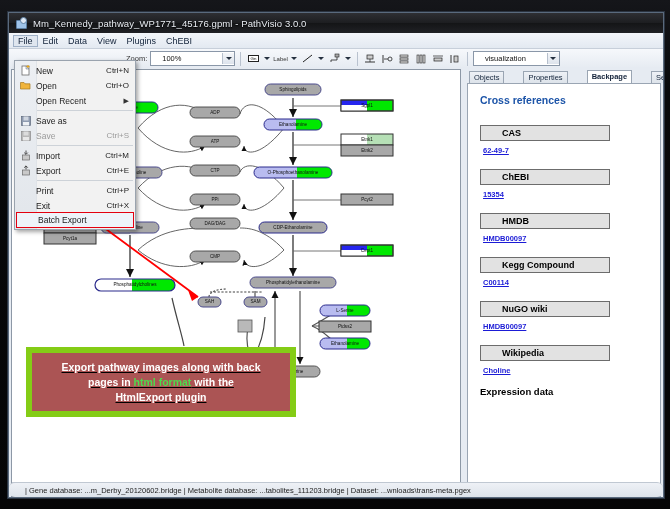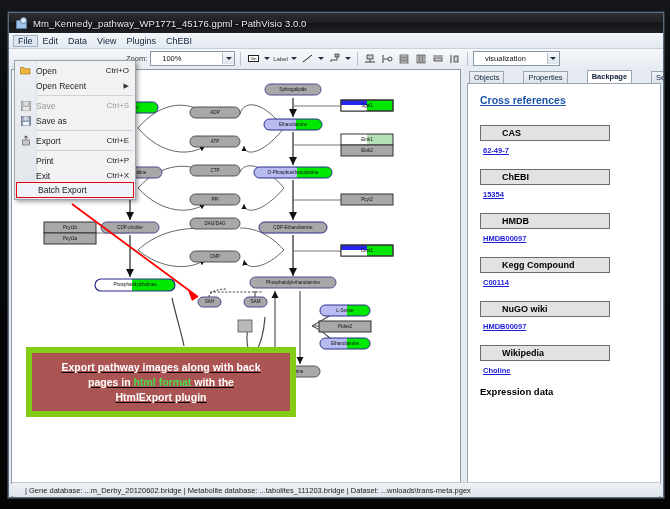--- a/index.html
+++ b/index.html
@@ -92,21 +92,21 @@
   #side{flex:1;display:flex;flex-direction:column;margin:2px 2px 0 0;min-width:0;}
   #tabs{height:14px;display:flex;align-items:flex-end;gap:19px;padding-left:7px;
       background:#e6ebf2;}
   .tab{font-size:7.5px;padding:1.5px 4px 1px 4px;border:1px solid #9aa5b3;
       border-bottom:none;background:linear-gradient(180deg,#eef1f6,#dde3ea);color:#13233a;}
   .tab.active{background:#fff;font-weight:bold;padding-bottom:2px;position:relative;z-index:2;}
   #side-body{flex:1;background:#fff;border:1px solid #9aa5b3;margin:0 0 0 5px;
       position:relative;overflow:hidden;}
   #side-scroll-left{position:absolute;left:-5px;top:0;bottom:0;width:5px;background:#eceff3;}
   #xref{padding:10px 10px 0 12px;}
-  #xref h2{font-size:10.5px;color:#1c54a8;margin:0 0 16px 0;font-weight:bold;text-decoration:underline;}
+  #xref h2{font-size:10.5px;color:#1c54a8;margin:0 0 16px 0;font-weight:bold;}
   .xr-block{margin-bottom:11px;}
   .xr-head{display:inline-block;min-width:86px;background:#e2e2e2;
       border:1px solid #6c6c6c;font-size:9px;font-weight:bold;color:#000;
       padding:2px 21px;margin-bottom:5px;}
   .xr-val{font-size:7.5px;color:#1b1bd6;text-decoration:underline;padding-left:3px;font-weight:bold;}
   .xr-val.plain{color:#111;text-decoration:none;font-weight:bold;}
   #expr{font-size:9.5px;font-weight:bold;color:#000;margin-top:4px;padding-left:0;}
 
   
   #statusbar{position:absolute;left:0;right:0;bottom:0;height:14px;
@@ -548,65 +548,86 @@
 
             <div id="expr">Expression data</div>
           </div>
         </div>
       </div>
     </div>
 
     <div id="file-menu">
       <div class="gutter"></div>
 
+      <div class="fm-row">
+        <span class="fm-ico">
+          <svg width="10" height="11">
+              <rect x="1" y="1" width="7" height="9" fill="#fff" stroke="#6b6b6b" stroke-width=".8"></rect>
+              <path d="M5 1 L8 4 L5 4 z" fill="#cfe0f5" stroke="#6b6b6b" stroke-width=".5"></path>
+              <path d="M7 0 L7 3 M5.5 1.5 L8.5 1.5" stroke="#f0a500" stroke-width=".8"></path>
+            </svg>
+        </span>
+        <span class="fm-lbl">New</span>
+        <span class="fm-key">Ctrl+N</span>
+      </div>
 
       <div class="fm-row">
         <span class="fm-ico">
           <svg width="11" height="11">
               <path d="M0.5 2.5 L4 2.5 L5 3.8 L10 3.8 L10 9 L0.5 9 z" fill="#f0b43c" stroke="#a8791d" stroke-width=".7"></path>
             </svg>
         </span>
         <span class="fm-lbl">Open</span>
         <span class="fm-key">Ctrl+O</span>
       </div>
 
       <div class="fm-row">
         <span class="fm-ico"></span>
         <span class="fm-lbl">Open Recent</span>
         <span class="fm-sub">▶</span>
       </div>
 
       <div class="fm-div"></div>
+
+      <div class="fm-row">
+        <span class="fm-ico">
+          <svg width="10" height="10">
+              <rect x="0.5" y="0.5" width="9" height="9" fill="#8e9bb0" stroke="#5e6a7c" stroke-width=".7"></rect>
+              <rect x="2.5" y="0.5" width="5" height="4" fill="#cfd6e0"></rect>
+              <rect x="2" y="6" width="6" height="3.5" fill="#eef1f5"></rect>
+            </svg>
+        </span>
+        <span class="fm-lbl">Save as</span>
+        <span class="fm-key"></span>
+      </div>
 
       <div class="fm-row disabled">
         <span class="fm-ico">
           <svg width="10" height="10">
               <rect x="0.5" y="0.5" width="9" height="9" fill="#b8b8b8" stroke="#8a8a8a" stroke-width=".7"></rect>
               <rect x="2.5" y="0.5" width="5" height="4" fill="#dcdcdc"></rect>
               <rect x="2" y="6" width="6" height="3.5" fill="#e8e8e8"></rect>
             </svg>
         </span>
         <span class="fm-lbl">Save</span>
         <span class="fm-key">Ctrl+S</span>
       </div>
 
+      <div class="fm-div"></div>
+
       <div class="fm-row">
         <span class="fm-ico">
-          <svg width="10" height="10">
-              <rect x="0.5" y="0.5" width="9" height="9" fill="#8e9bb0" stroke="#5e6a7c" stroke-width=".7"></rect>
-              <rect x="2.5" y="0.5" width="5" height="4" fill="#cfd6e0"></rect>
-              <rect x="2" y="6" width="6" height="3.5" fill="#eef1f5"></rect>
+          <svg width="10" height="11">
+              <rect x="1.5" y="5" width="7" height="5" fill="#c9c9c9" stroke="#6a6a6a" stroke-width=".7"></rect>
+              <path d="M5 0.5 L5 4 M3.2 2.6 L5 4.4 L6.8 2.6" stroke="#3a3a3a" stroke-width=".9" fill="none"></path>
             </svg>
         </span>
-        <span class="fm-lbl">Save as</span>
-        <span class="fm-key"></span>
-      </div>
-
-      <div class="fm-div"></div>
-
+        <span class="fm-lbl">Import</span>
+        <span class="fm-key">Ctrl+M</span>
+      </div>
 
       <div class="fm-row">
         <span class="fm-ico">
           <svg width="10" height="11">
               <rect x="1.5" y="5" width="7" height="5" fill="#c9c9c9" stroke="#6a6a6a" stroke-width=".7"></rect>
               <path d="M5 4.4 L5 0.9 M3.2 2.7 L5 0.9 L6.8 2.7" stroke="#3a3a3a" stroke-width=".9" fill="none"></path>
             </svg>
         </span>
         <span class="fm-lbl">Export</span>
         <span class="fm-key">Ctrl+E</span>

